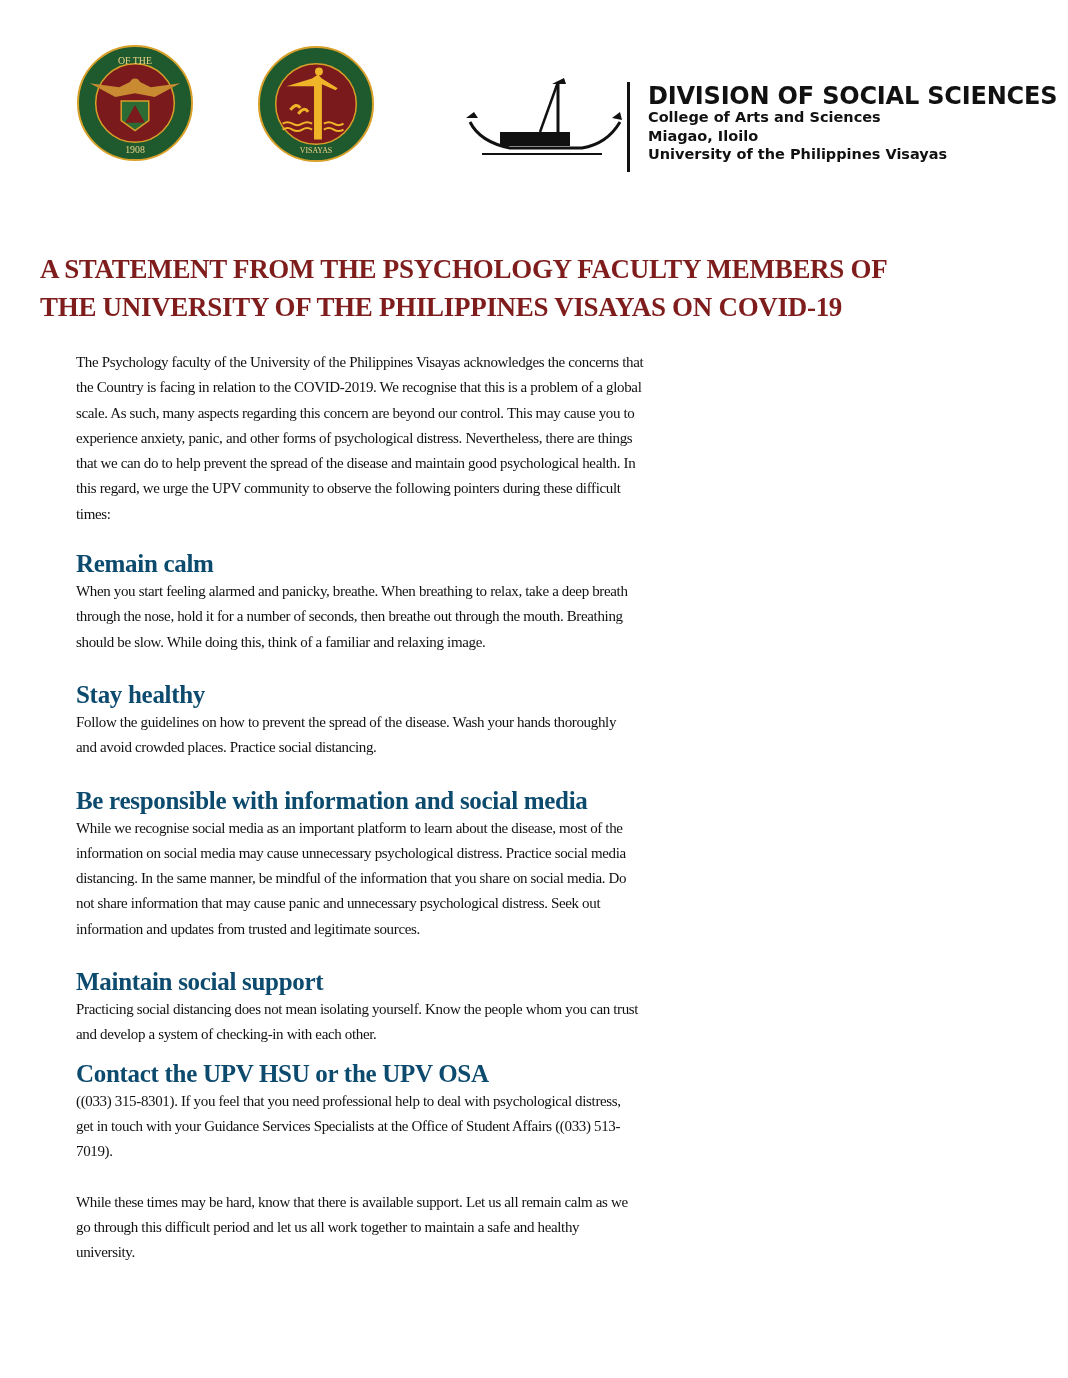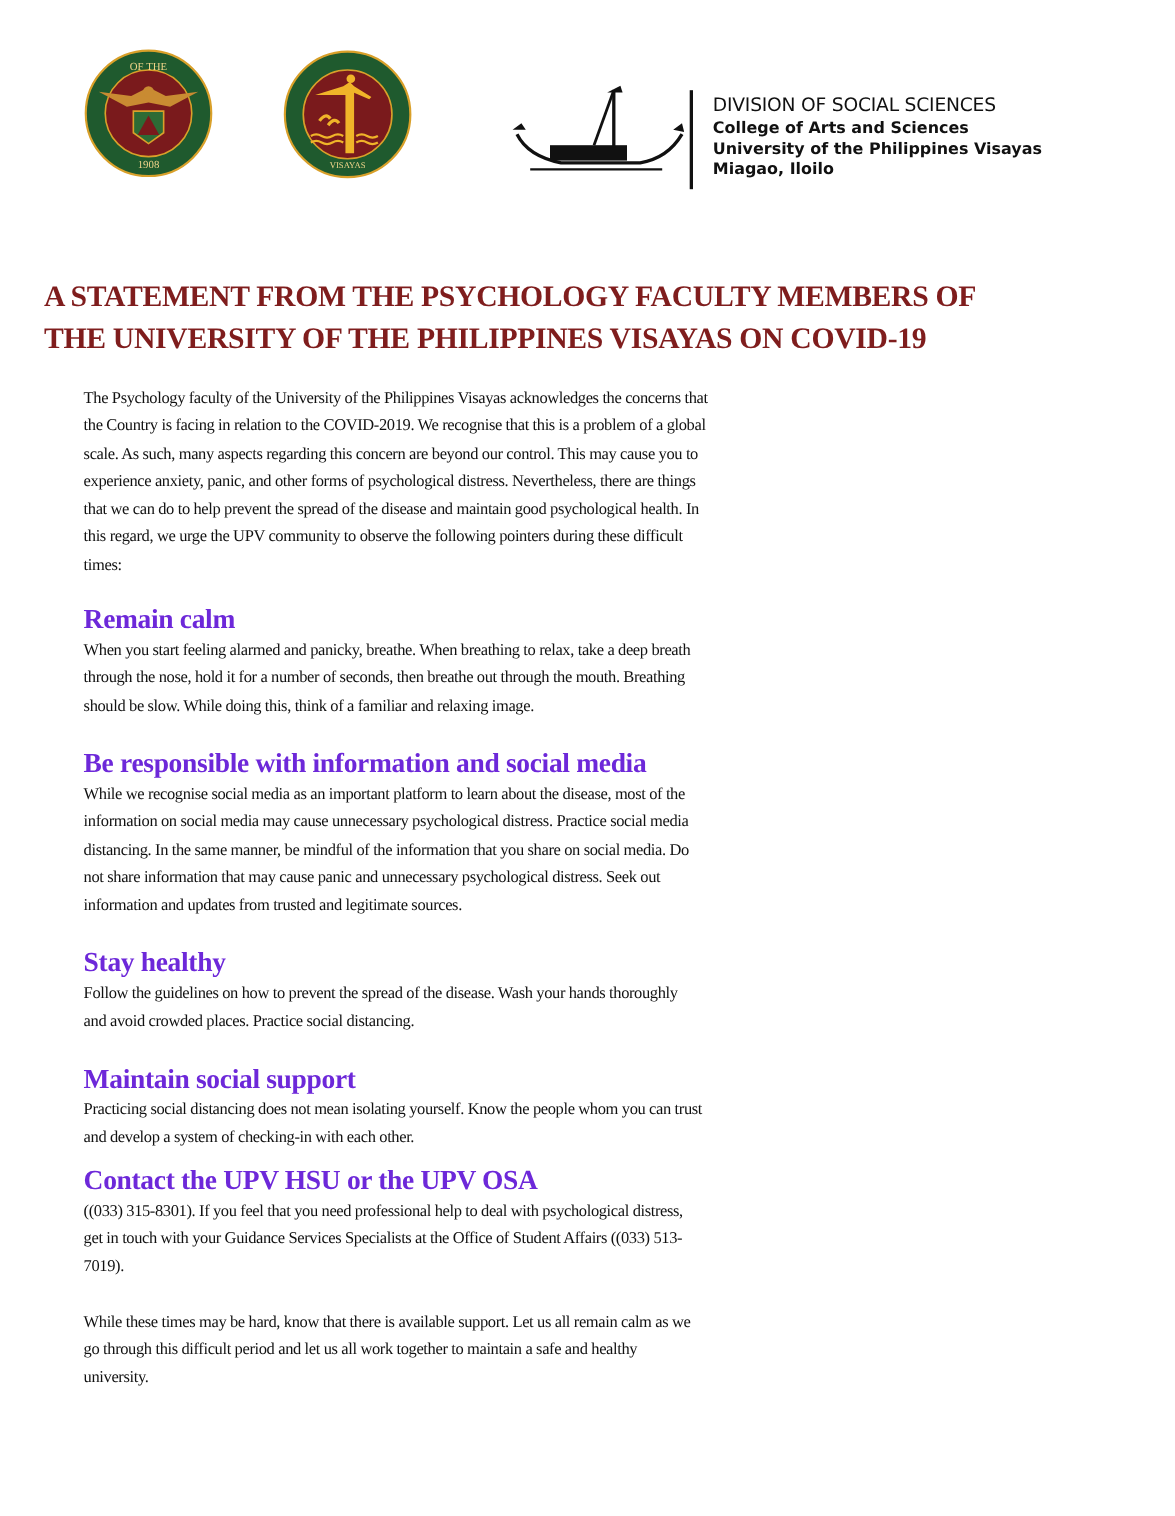--- a/index.html
+++ b/index.html
@@ -5,30 +5,30 @@
   html, body { margin: 0; padding: 0; background: #ffffff; }
   body { width: 1068px; height: 1378px; position: relative; overflow: hidden; font-family: "Liberation Serif", "DejaVu Serif", serif; color: #111; }
 
   .header { position: absolute; left: 0; top: 0; width: 1068px; height: 220px; padding-left: 48px; }
   .seal { position: absolute; }
   .seal-up { left: 76px; top: 44px; width: 118px; height: 118px; }
   .seal-upv { left: 257px; top: 45px; width: 118px; height: 118px; }
   .boat { position: absolute; left: 462px; top: 74px; width: 160px; height: 90px; }
   .div-line { position: absolute; left: 627px; top: 82px; width: 3px; height: 90px; background: #111; }
   .dss { position: absolute; left: 648px; top: 84px; font-family: "DejaVu Sans", "Liberation Sans", sans-serif; color: #111; }
-  .dss .dss-title { font-size: 17px; font-weight: normal; letter-spacing: -0.2px; line-height: 24px; }
+  .dss .dss-title { font-size: 24px; font-weight: bold; letter-spacing: -0.2px; line-height: 24px; }
   .dss .dss-line { font-size: 14.5px; font-weight: bold; line-height: 18.5px; }
 
   .title { position: absolute; left: 40px; top: 250px; width: 988px; text-align: left; color: #7f1d1d; font-family: "Liberation Serif", serif; font-weight: bold; font-size: 27px; line-height: 38px; letter-spacing: -0.3px; }
   .title div { white-space: nowrap; }
 
   .content { position: absolute; left: 76px; top: 350px; width: 920px; }
   .para { font-size: 15px; line-height: 25.3px; margin: 0; letter-spacing: -0.35px; }
   .section { margin-top: 0; }
-  .section-heading { color: #6d28d9; font-weight: bold; font-size: 25px; line-height: 30px; margin: 0; letter-spacing: -0.3px; }
+  .section-heading { color: #0c4a6e; font-weight: bold; font-size: 25px; line-height: 30px; margin: 0; letter-spacing: -0.3px; }
   .line { display: block; white-space: nowrap; }
 </style>
 </head>
 <body>
 
 <div class="header">
 
   <svg class="seal seal-up" viewBox="0 0 120 120">
     <circle cx="60" cy="60" r="58" fill="#1f5a2e" stroke="#d9a02a" stroke-width="2"></circle>
     <circle cx="60" cy="60" r="40" fill="#7a1a1c" stroke="#d9a02a" stroke-width="1.5"></circle>
@@ -56,22 +56,22 @@
     <rect x="38" y="58" width="70" height="14" fill="#111"></rect>
     <line x1="96" y1="8" x2="96" y2="60" stroke="#111" stroke-width="3"></line>
     <line x1="96" y1="8" x2="78" y2="58" stroke="#111" stroke-width="2.5"></line>
     <path d="M90 10 l12 -6 l2 6 z" fill="#111"></path>
     <line x1="20" y1="80" x2="140" y2="80" stroke="#111" stroke-width="2"></line>
   </svg>
   <div class="div-line"></div>
   <div class="dss">
     <div class="dss-title">DIVISION OF SOCIAL SCIENCES</div>
     <div class="dss-line">College of Arts and Sciences</div>
+    <div class="dss-line">Miagao, Iloilo</div>
     <div class="dss-line">University of the Philippines Visayas</div>
-    <div class="dss-line">Miagao, Iloilo</div>
   </div>
 </div>
 
 <div class="title">
   <div>A STATEMENT FROM THE PSYCHOLOGY FACULTY MEMBERS OF</div>
   <div>THE UNIVERSITY OF THE PHILIPPINES VISAYAS ON COVID-19</div>
 </div>
 
 <div class="content">
   <p class="para">
@@ -87,35 +87,35 @@
   <div class="section" style="margin-top:22px;">
     <h2 class="section-heading">Remain calm</h2>
     <p class="para">
       <span class="line">When you start feeling alarmed and panicky, breathe. When breathing to relax, take a deep breath</span>
       <span class="line">through the nose, hold it for a number of seconds, then breathe out through the mouth. Breathing</span>
       <span class="line">should be slow. While doing this, think of a familiar and relaxing image.</span>
     </p>
   </div>
 
   <div class="section" style="margin-top:25px;">
+    <h2 class="section-heading">Stay healthy</h2>
+    <p class="para">
+      <span class="line">Follow the guidelines on how to prevent the spread of the disease.  Wash your hands thoroughly</span>
+      <span class="line">and avoid crowded places. Practice social distancing.</span>
+    </p>
+  </div>
+
+  <div class="section" style="margin-top:25px;">
     <h2 class="section-heading">Be responsible with information and social media</h2>
     <p class="para">
       <span class="line">While we recognise social media as an important platform to learn about the disease, most of the</span>
       <span class="line">information on social media may cause unnecessary psychological distress. Practice social media</span>
       <span class="line">distancing. In the same manner, be mindful of the information that you share on social media. Do</span>
       <span class="line">not share information that may cause panic and unnecessary psychological distress. Seek out</span>
       <span class="line">information and updates from trusted and legitimate sources.</span>
-    </p>
-  </div>
-
-  <div class="section" style="margin-top:25px;">
-    <h2 class="section-heading">Stay healthy</h2>
-    <p class="para">
-      <span class="line">Follow the guidelines on how to prevent the spread of the disease.  Wash your hands thoroughly</span>
-      <span class="line">and avoid crowded places. Practice social distancing.</span>
     </p>
   </div>
 
   <div class="section" style="margin-top:25px;">
     <h2 class="section-heading">Maintain social support</h2>
     <p class="para">
       <span class="line">Practicing social distancing does not mean isolating yourself. Know the people whom you can trust</span>
       <span class="line">and develop a system of checking-in with each other.</span>
     </p>
   </div>

